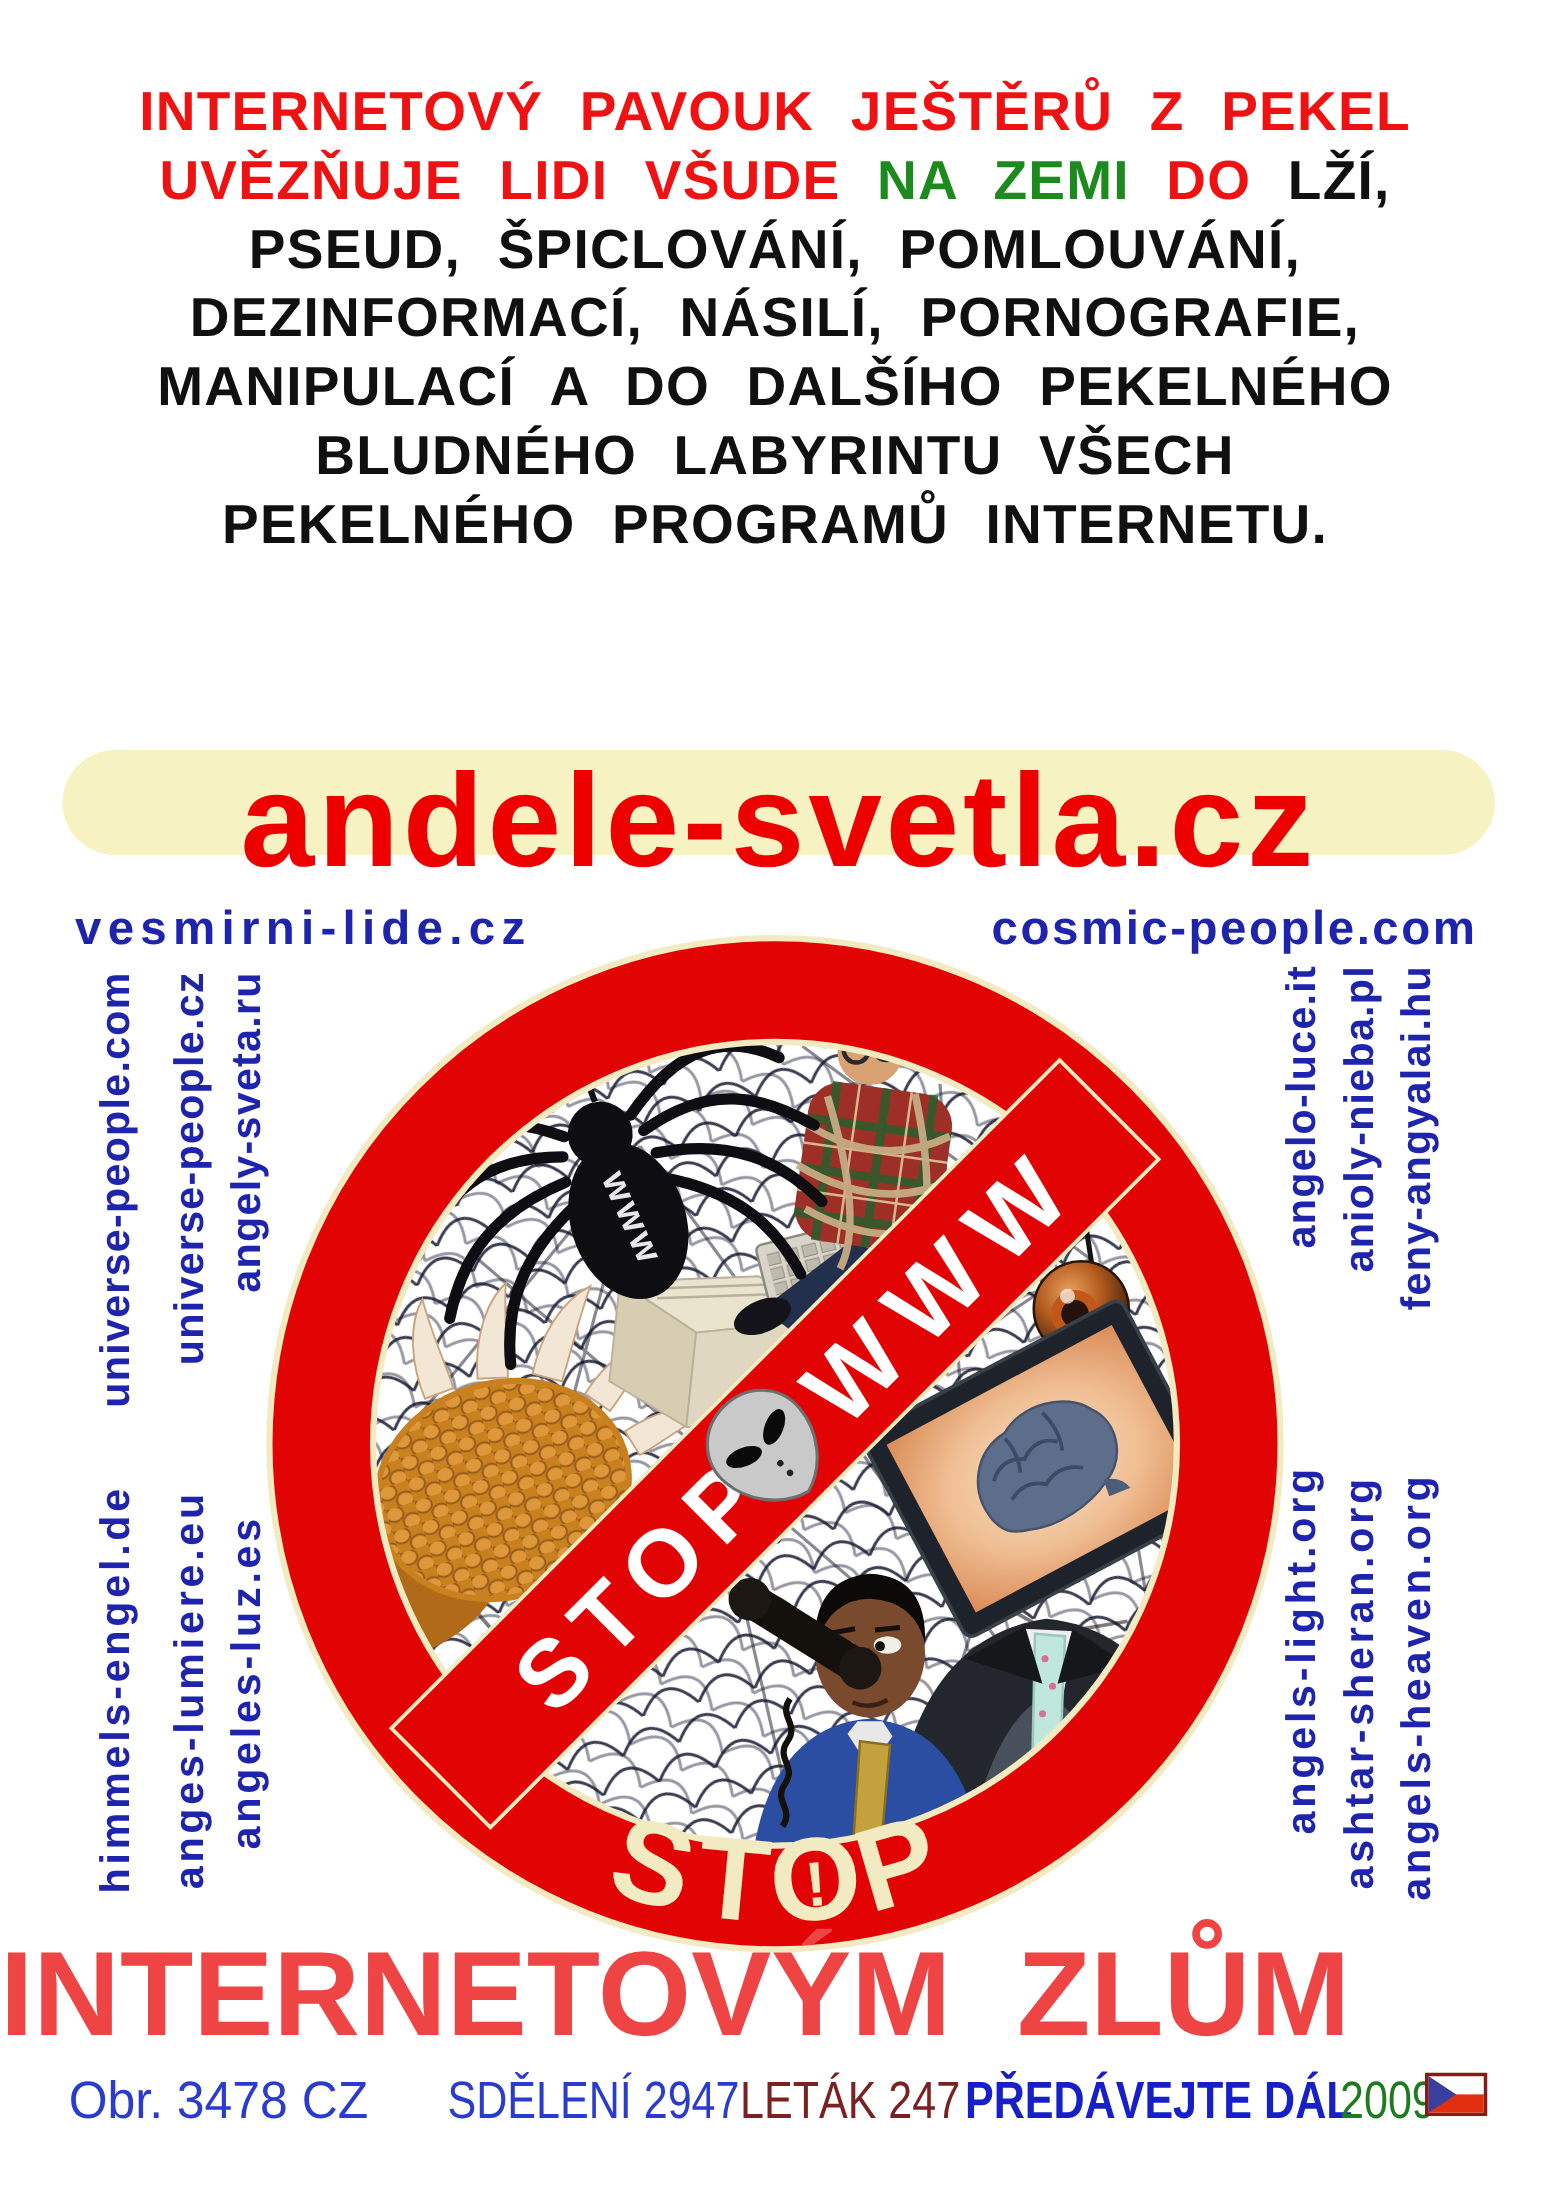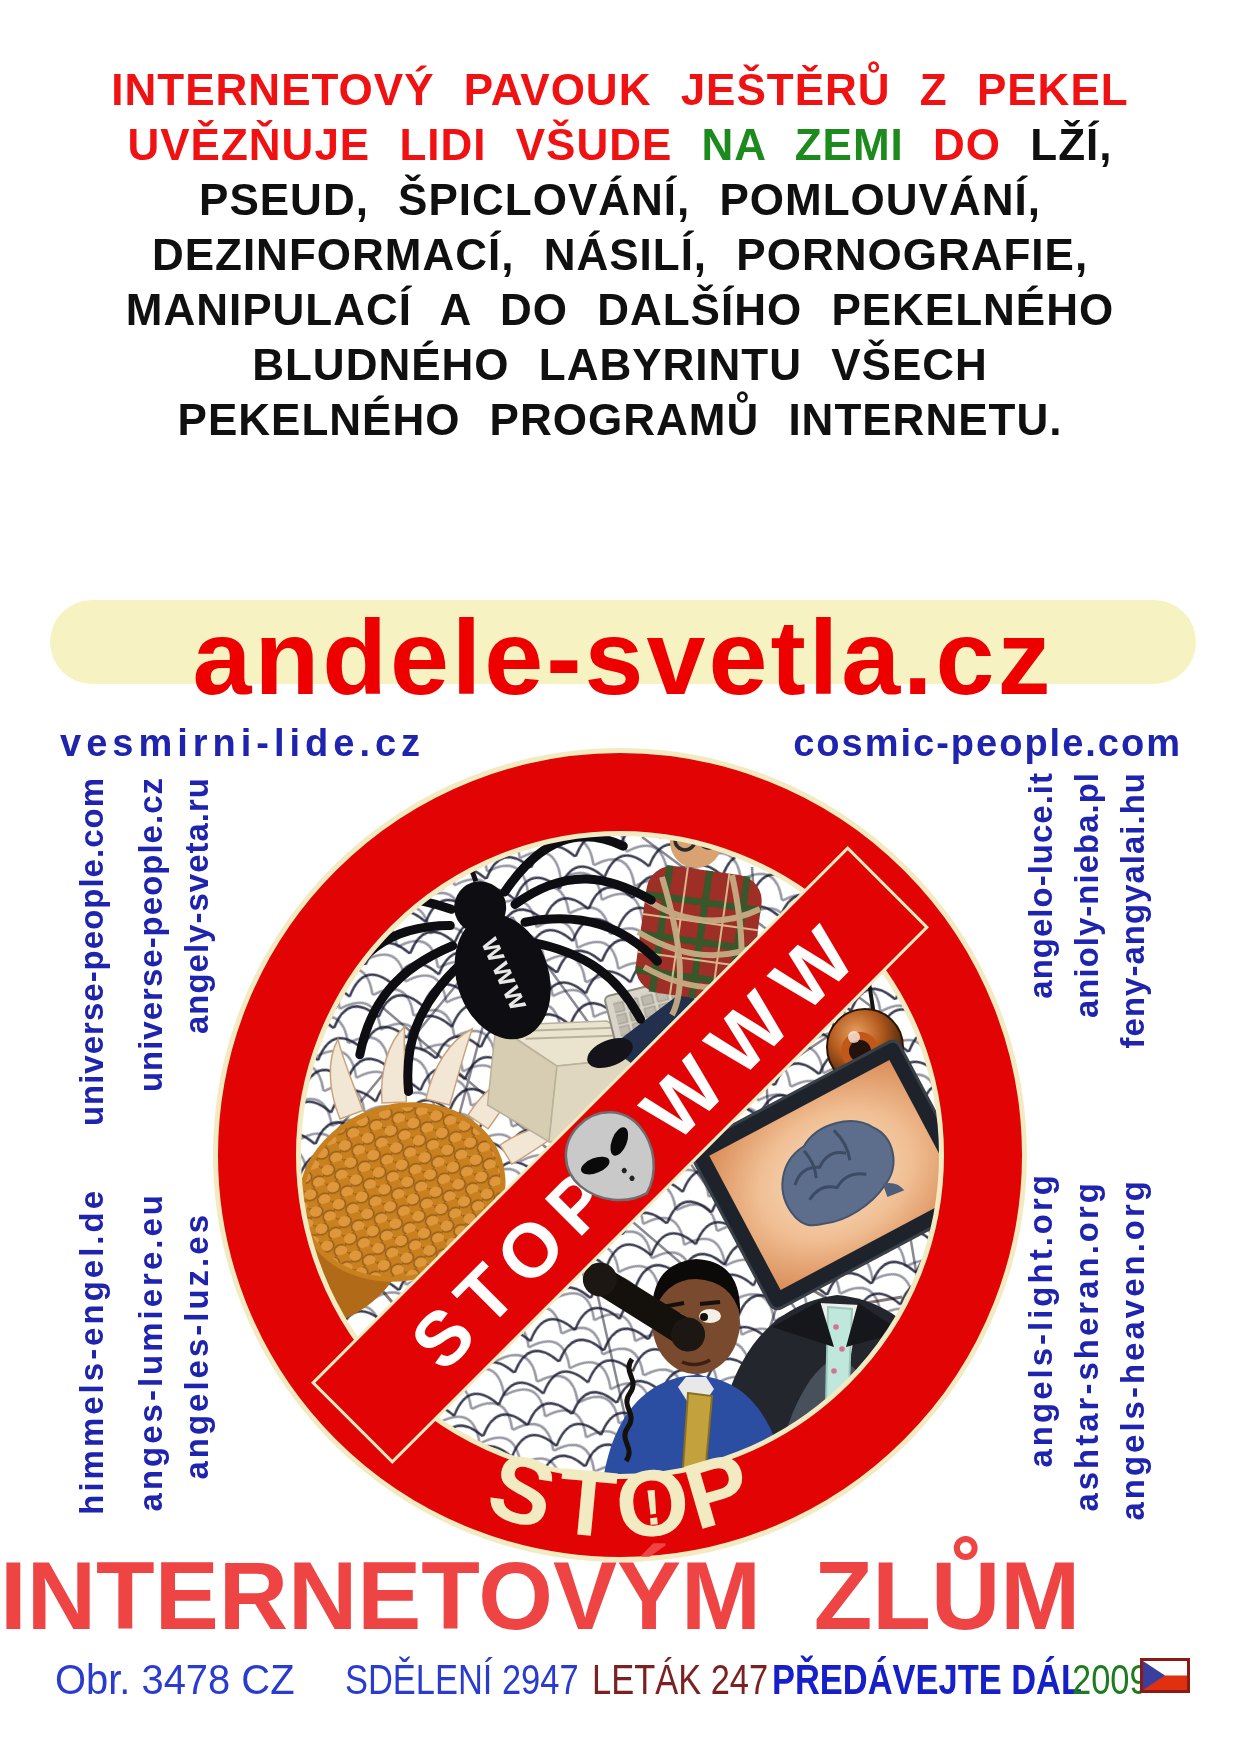--- a/index.html
+++ b/index.html
@@ -22,21 +22,21 @@
   .vsite{position:absolute;writing-mode:vertical-rl;transform:rotate(180deg);
     font-weight:bold;font-size:33px;color:#1F24AE;letter-spacing:1px;white-space:nowrap;}
   .vsite.sp{letter-spacing:3px;}
   
   .bigtitle{position:absolute;top:1541px;left:0;width:1044px;text-align:center;
     font-size:96px;font-weight:bold;color:#ef4444;word-spacing:26px;white-space:nowrap;}
   
   .foot{position:absolute;top:1656px;font-size:42px;white-space:nowrap;}
   .squeeze{display:inline-block;transform:scaleX(.82);transform-origin:left center;}
   .f-obr{left:55px;color:#2A3BD0;}
-  .f-sdeleni{left:345px;color:#2A3BD0;}
+  .f-sdeleni{left:358px;color:#2A3BD0;}
   .f-letak{left:592px;color:#7C2121;}
   .f-predavejte{left:772px;color:#1720C8;font-weight:bold;}
   .f-year{left:1072px;color:#1E7C1E;}
   .flagbox{position:absolute;left:1140px;top:1658px;}
   
   svg text{font-family:"Liberation Sans",sans-serif;font-weight:bold;}
   .signwrap{position:absolute;left:212px;top:747px;width:816px;height:816px;}
 </style>
 </head>
 <body>

